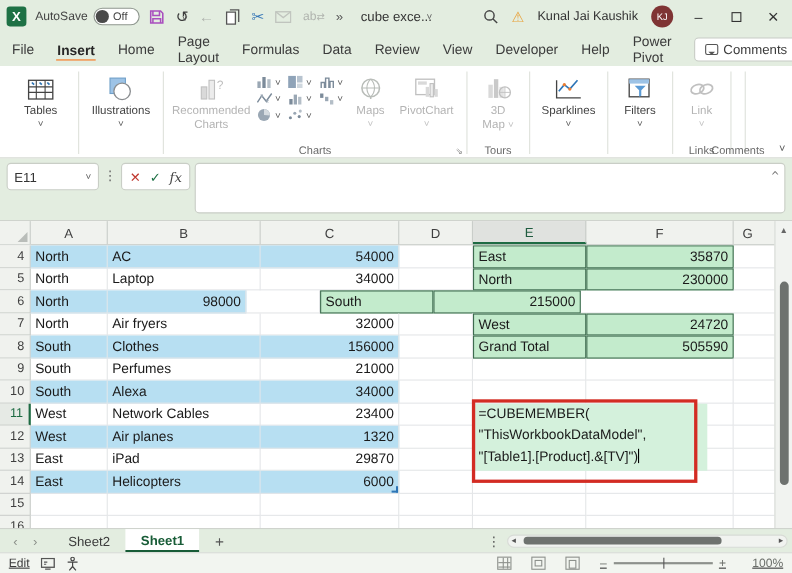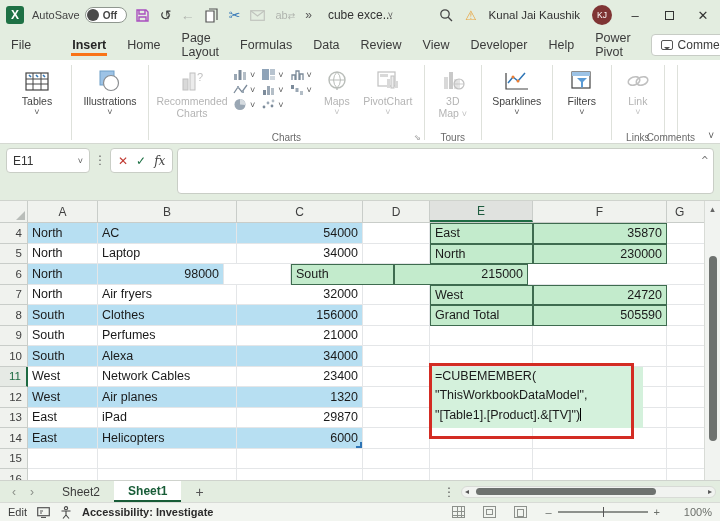--- a/index.html
+++ b/index.html
@@ -4,38 +4,38 @@
 <style>
   * { margin:0; padding:0; box-sizing:border-box; }
   html,body { width:720px; height:521px; overflow:hidden; }
   body { font-family:"Liberation Sans", sans-serif; font-size:12px; color:#333; background:#E3EDE0; }
   .window { width:720px; height:521px; display:flex; flex-direction:column; }
 
   
   .titlebar { height:30px; background:#E3EDE0; display:flex; align-items:center; padding:0 6px; gap:8px; flex:0 0 auto; }
   .xl-logo { width:18px; height:18px; background:#1E7145; border-radius:3px; color:#fff; font-weight:bold; font-size:12px; display:flex; align-items:center; justify-content:center; }
   .autosave { display:flex; align-items:center; gap:5px; font-size:11px; color:#444; }
-  .toggle { width:42px; height:16px; border:1px solid #8f978f; border-radius:9px; background:#fff; display:flex; align-items:center; padding:1px 4px 1px 1px; gap:4px;font-weight:bold; }
+  .toggle { width:42px; height:16px; border:1px solid #8f978f; border-radius:9px; background:#fff; display:flex; align-items:center; padding:1px 4px 1px 1px; gap:4px; }
   .knob { width:12px; height:12px; border-radius:50%; background:#4a4a4a; }
   .toggle-label { font-size:10px; color:#444; }
   .qat { display:flex; align-items:center; gap:10px; color:#3c3c3c; font-size:14px; }
   .qat .dis { color:#b0b4ae; }
   .tiny-chev { font-size:9px; color:#555; margin-left:-6px; }
   .doc-title { display:flex; align-items:center; gap:1px; font-size:12px; color:#333; margin-left:8px; }
   .tb-right { margin-left:auto; display:flex; align-items:center; gap:12px; }
   .warn { color:#E8A33D; font-size:13px; }
   .user { font-size:11.5px; color:#333; }
   .avatar { width:20px; height:20px; border-radius:50%; background:#7F3434; color:#fff; font-size:8.5px; display:flex; align-items:center; justify-content:center; }
   .winbtn { font-size:13px; color:#333; width:22px; text-align:center; }
   .maxbox { width:9px; height:9px; border:1.2px solid #333; display:inline-block; }
 
   
   .menubar { height:30px; display:flex; align-items:center; padding:0 10px; gap:19px; flex:0 0 auto; font-size:12.5px; color:#3b3b3b; }
   .menu-item { padding:4px 1px; }
-  .menu-item.active { font-weight:bold; color:#262626; border-bottom:3px solid #f97316; padding-bottom:1px;margin-left:20px; }
+  .menu-item.active { font-weight:bold; color:#262626; border-bottom:1px solid #f97316; padding-bottom:1px; }
   .mb-right { margin-left:auto; display:flex; align-items:center; gap:8px; }
   .comments-btn { display:flex; align-items:center; gap:5px; background:#fff; border:1px solid #c7ccc5; border-radius:4px; padding:3px 9px; font-size:12px; }
   .bubble { width:12px; height:10px; border:1.3px solid #555; border-radius:2px; position:relative; }
   .bubble:after { content:""; position:absolute; left:2px; bottom:-4px; border:3px solid transparent; border-top-color:#555; }
 
   
   .ribbon { height:84px; background:#fff; border-bottom:1px solid #D5D9D2; display:flex; align-items:stretch; padding:2px 4px 0 4px; flex:0 0 auto; position:relative; }
   .rgroup { display:flex; flex-direction:column; align-items:center; position:relative; padding:2px 5px 13px 5px; }
   .rrow { display:flex; align-items:flex-start; }
   .vsep { width:1px; background:#DEE1DB; margin:3px 1px 3px 1px; }
@@ -94,21 +94,21 @@
   .tab-nav { display:flex; align-items:center; gap:14px; padding:0 14px 0 12px; color:#8a8f88; font-size:12px; }
   .stab { display:flex; align-items:center; padding:0 14px; color:#3b3b3b; }
   .stab.active { background:#fff; color:#185C37; font-weight:bold; border-bottom:2px solid #185C37; }
   .addsheet { display:flex; align-items:center; padding:0 14px; color:#555; font-size:14px; }
   .sb-right { margin-left:auto; display:flex; align-items:center; gap:6px; padding-right:4px; }
   .hscroll { width:255px; height:12px; background:#F1F3F0; border:1px solid #D8DBD6; border-radius:6px; position:relative; display:flex; align-items:center; justify-content:space-between; padding:0 3px; }
   .hs-arrow { font-size:8px; color:#555; }
   .hs-thumb { position:absolute; left:14px; width:180px; height:7px; background:#6E726F; border-radius:4px; }
 
   
-  .statusbar { height:19px; background:#F2F5F0; border-top:1px solid #D8DBD6; display:flex; align-items:center; padding:0 8px; gap:10px; flex:0 0 auto; font-size:11px; color:#3b3b3b; }
+  .statusbar { height:19px; background:#F2F5F0; border-top:1px solid #D8DBD6; display:flex; align-items:center; padding:0 8px; gap:10px; flex:0 0 auto; font-size:11px; color:#3b3b3b;text-decoration:underline; }
   .acc { font-weight:bold; color:#2b2b2b; }
   .sb-icons { margin-left:auto; display:flex; align-items:center; gap:18px; }
   .view-ic { width:13px; height:12px; border:1px solid #8d918c; position:relative; }
   .view-ic.grid9 { background:
     linear-gradient(#8d918c,#8d918c) 4px 0/1px 100% no-repeat,
     linear-gradient(#8d918c,#8d918c) 8px 0/1px 100% no-repeat,
     linear-gradient(#8d918c,#8d918c) 0 4px/100% 1px no-repeat,
     linear-gradient(#8d918c,#8d918c) 0 8px/100% 1px no-repeat; }
   .view-ic.pl:after { content:""; position:absolute; inset:2px; border:1px solid #8d918c; }
   .view-ic.pb:after { content:""; position:absolute; left:2px; top:2px; width:5px; height:6px; border:1px solid #8d918c; }
@@ -598,21 +598,20 @@
           <path d="M4 10.5 h5" stroke="#555" stroke-width="1.2"></path>
           <path d="M3 4 h3 M3 6 h2" stroke="#555" stroke-width="1"></path>
         </svg>
     </span>
     <span>
       <svg width="12" height="13" viewBox="0 0 12 13">
           <circle cx="6" cy="2.2" r="1.6" fill="none" stroke="#444" stroke-width="1.1"></circle>
           <path d="M1.5 5 h9 M6 5 v4 M6 9 l-3 3.5 M6 9 l3 3.5" fill="none" stroke="#444" stroke-width="1.1"></path>
         </svg>
     </span>
-    <span class="acc">Accessibility: Investigate</span>
     <span class="sb-icons">
       <span class="view-ic grid9"></span>
       <span class="view-ic pl"></span>
       <span class="view-ic pb"></span>
       <span class="zoomctl">
         <span>–</span>
         <span class="ztrack">
             <span class="zmark"></span>
           </span>
         <span>+</span>

